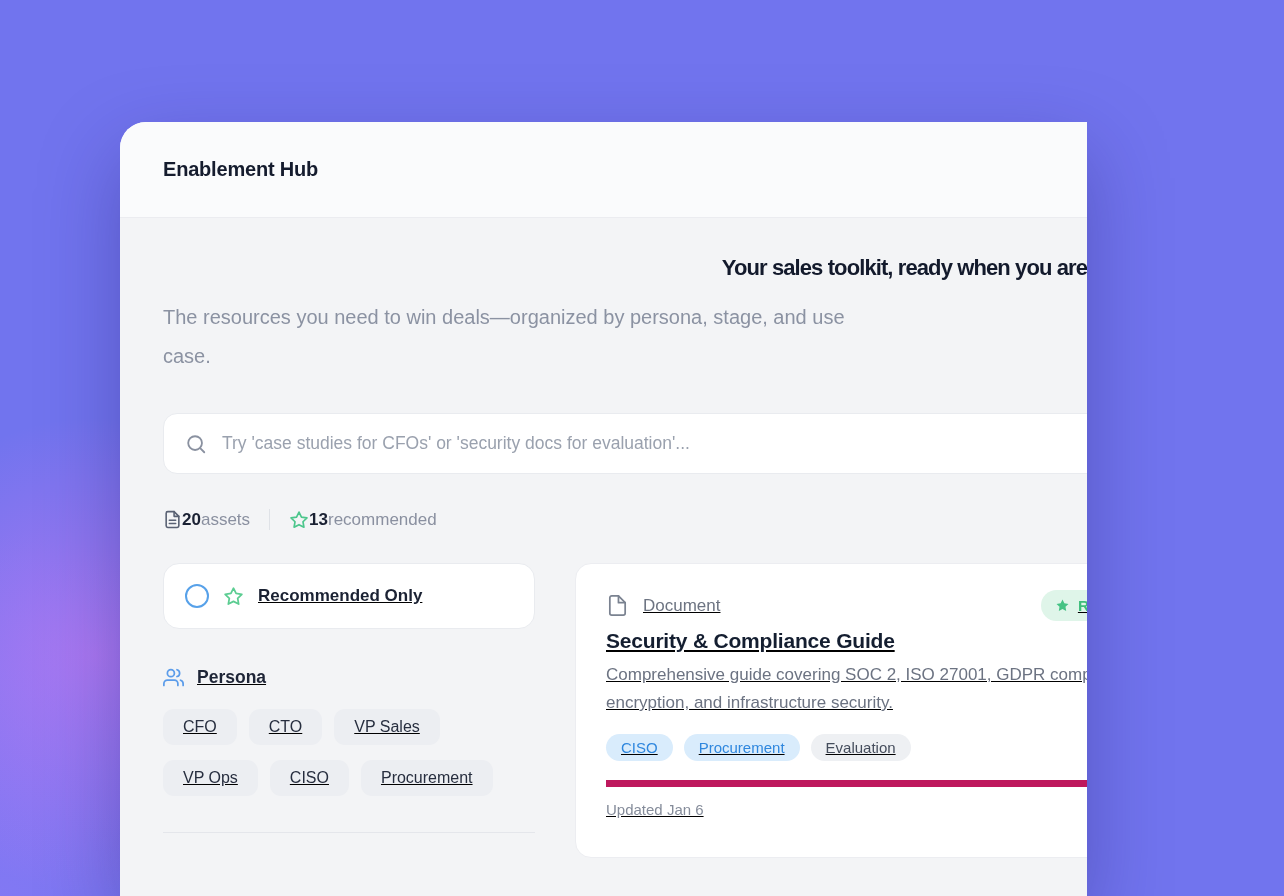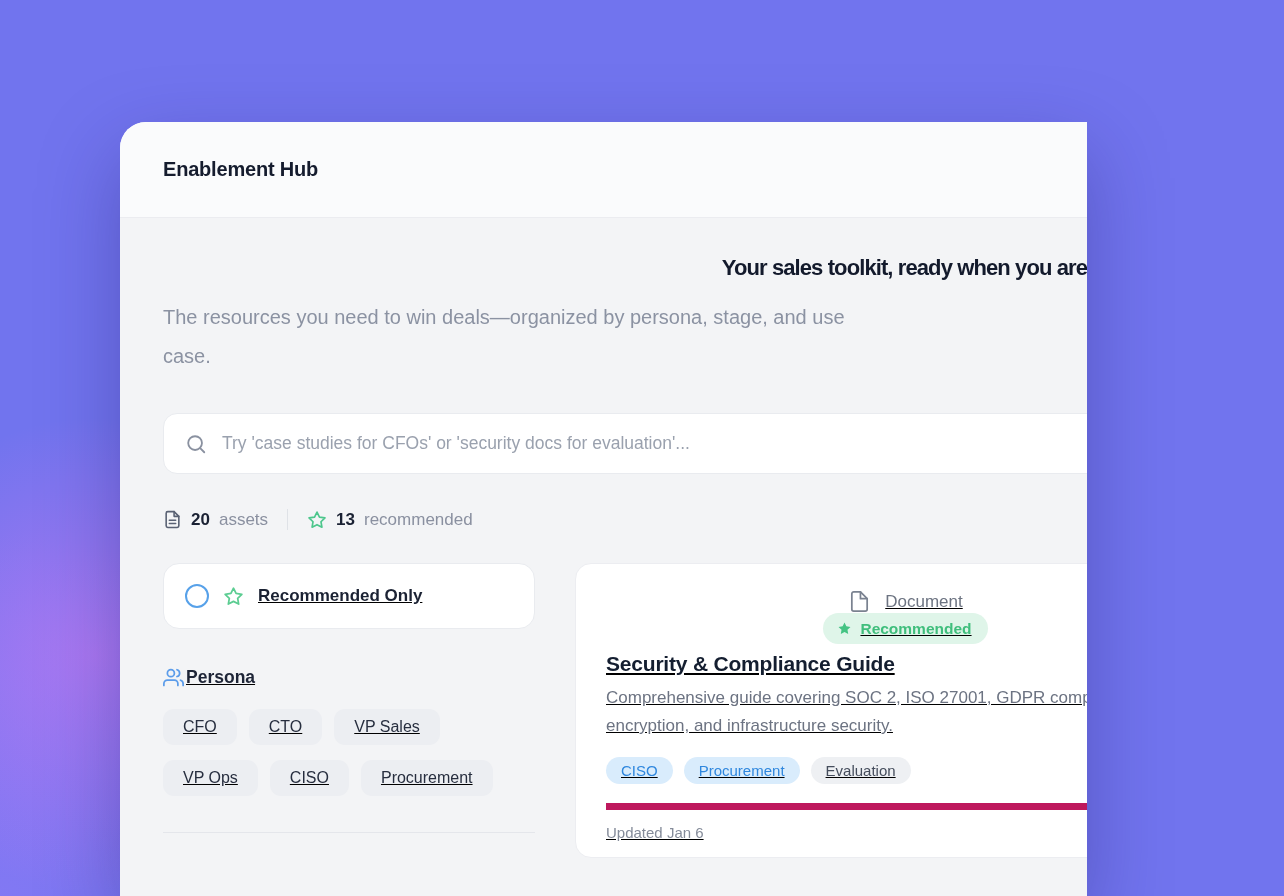--- a/index.html
+++ b/index.html
@@ -35,54 +35,54 @@
     border:1px solid #e9ebef; border-radius:14px;
     display:flex; align-items:center; padding:0 21px; gap:15px;
   }
   .search-bar input {
     border:none; outline:none; flex:1; font-size:17.5px; color:#333a4a; background:transparent;
     font-family:"Liberation Sans","DejaVu Sans",sans-serif;
   }
   .search-bar input::placeholder { color:#9aa1ae; }
 
   .stats-row { margin-top:35px; display:flex; align-items:center; font-size:17px; color:#8a90a0; }
-  .stat { display:flex; align-items:center; gap:9px; }
+  .stat { display:flex; align-items:center; }
   .stat b { color:#1a2133; font-weight:700; }
   .stat-divider { width:1px; height:21px; background:#dfe2e7; margin:0 19px; }
 
   .main-row { margin-top:33px; display:flex; align-items:flex-start;text-decoration:underline; }
 
   
   .sidebar { width:372px; flex-shrink:0; margin-right:40px; }
   .toggle-card {
     height:66px; background:#fff; border:1px solid #e9ebef; border-radius:16px;
     display:flex; align-items:center; padding:0 21px; gap:14px; cursor:pointer;
   }
   .radio-circle { width:24px; height:24px; border:2px solid #57a1e9; border-radius:50%; flex-shrink:0; }
   .toggle-label { font-size:17px; font-weight:600; color:#1b2233; }
 
-  .section-head { margin-top:38px; display:flex; align-items:center; gap:2px; }
+  .section-head { margin-top:38px; display:flex; align-items:center; gap:13px; }
   .section-head span { font-size:17.5px; font-weight:700; color:#1e2537; }
 
   .chips { margin-top:21px; display:flex; flex-wrap:wrap; gap:15px 12px; width:372px; }
   .chip {
     background:#eceef2; border:none; border-radius:11px; padding:9px 20px;
     font-size:16px; font-weight:500; color:#272e3f; cursor:pointer;
     font-family:"Liberation Sans","DejaVu Sans",sans-serif;
   }
   .sidebar-divider { margin-top:36px; border-top:1px solid #e4e6eb; width:372px; }
   .stage-head { margin-top:31px; }
 
   
   .cards { display:flex; gap:22px; }
   .card {
     width:661px; height:295px; background:#fff; border:1px solid #ecedf1; border-radius:16px;
     padding:26px 30px 0; cursor:pointer;
   }
-  .card-head { display:flex; justify-content:space-between; align-items:center;flex-direction:column; }
+  .card-head { display:flex; justify-content:space-between; align-items:center; }
   .card-type { display:flex; align-items:center; gap:14px; font-size:17px; color:#6d7482; }
   .badge {
     background:#dff5e9; color:#3fbe7c; border-radius:999px; height:31px;
     padding:0 16px 0 14px; font-size:15.5px; font-weight:600;
     display:flex; align-items:center; gap:8px;
   }
   .card-title { margin-top:8px; font-size:21px; font-weight:700; color:#141e30; letter-spacing:-0.2px; }
   .card-desc { margin-top:8px; font-size:17px; line-height:28px; color:#6c7382; max-width:545px; }
   .card-tags { margin-top:17px; display:flex; gap:11px; }
   .tag { border-radius:999px; padding:5px 15px; font-size:15px; font-weight:500; }

